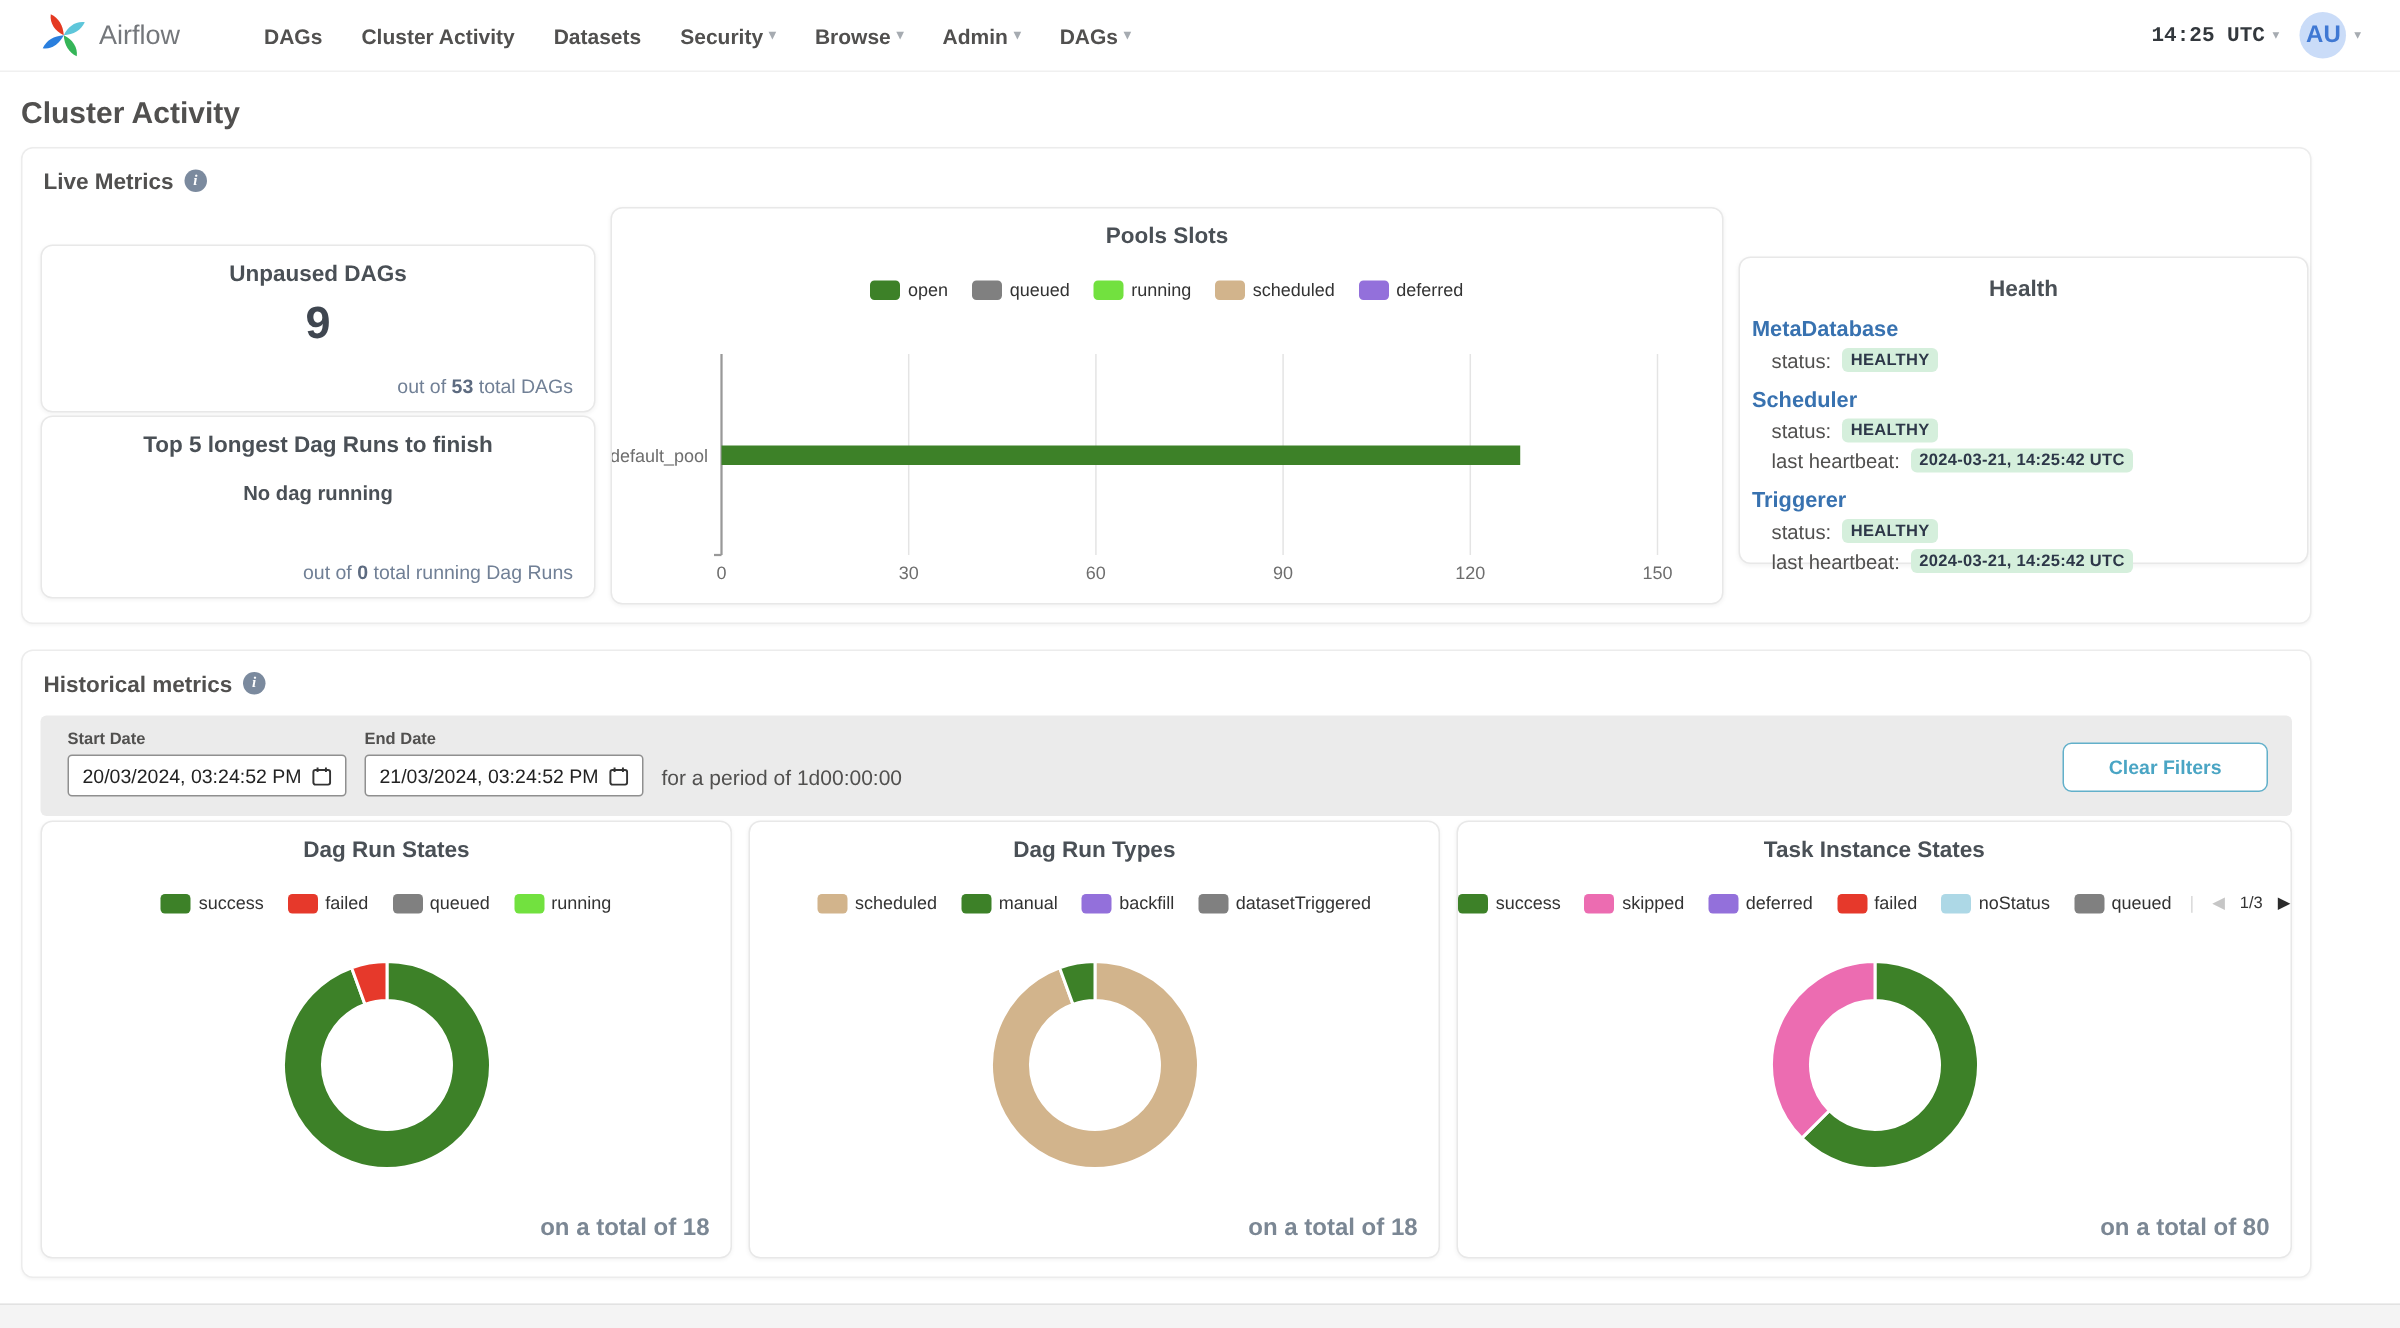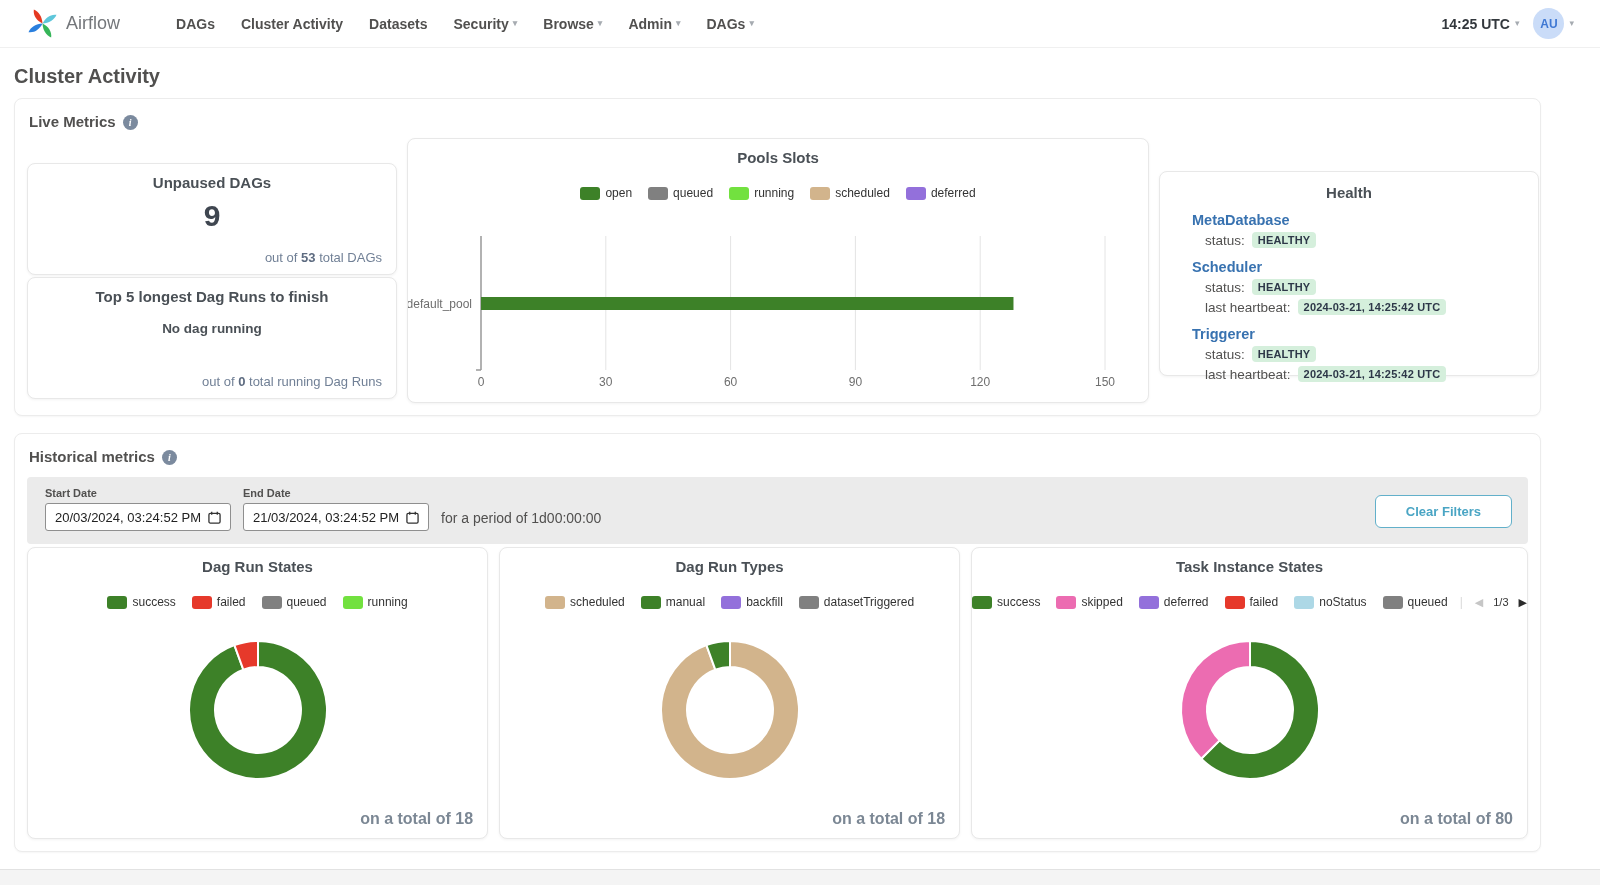--- a/index.html
+++ b/index.html
@@ -7,50 +7,50 @@
 
   
   .navbar { height:48px; display:flex; align-items:center; padding:0 26px; border-bottom:1px solid #f0f0f0; background:#fff; }
   .brand { display:flex; align-items:center; gap:7px; margin-right:56px; }
   .brand-text { font-size:18px; color:#74777b; }
   .nav-items { display:flex; gap:26px; align-items:center; flex:1; }
   .nav-item { font-size:14px; font-weight:600; color:#51504f; cursor:pointer; display:flex; align-items:center; gap:4px; }
   .caret { color:#a6abb1; font-size:9px; line-height:1; }
   .nav-right { display:flex; align-items:center; gap:14px; }
   .clock-wrap { display:flex; align-items:center; gap:5px; cursor:pointer; }
-  .clock { font-weight:700; font-size:14px; color:#33383d; }
+  .clock { font-weight:700; font-size:14px; color:#33383d;font-family:Liberation Mono, monospace; }
   .avatar-wrap { display:flex; align-items:center; gap:5px; cursor:pointer; }
-  .avatar { width:31px; height:31px; border-radius:50%; background:#cadcf8; color:#3f78d3; font-weight:700; font-size:12px; display:flex; align-items:center; justify-content:center; }
+  .avatar { width:31px; height:31px; border-radius:50%; background:#cadcf8; color:#3f78d3; font-weight:700; font-size:16px; display:flex; align-items:center; justify-content:center; }
 
   
   .page { margin:0 59px 0 14px; }
   .page-title { font-size:20px; font-weight:700; margin:17px 0 10px; color:#51504f; }
   .panel { border:1px solid #ececec; border-radius:8px; padding:12px; box-shadow:0 1px 2px rgba(0,0,0,.04); background:#fff; margin-bottom:17px; }
-  .panel-head { display:flex; align-items:flex-end; gap:7px; font-size:15px; font-weight:700; margin:2px 0 0 2px; color:#51504f; }
+  .panel-head { display:flex; align-items:flex-start; gap:7px; font-size:15px; font-weight:700; margin:2px 0 0 2px; color:#51504f; }
   .info-icon { width:15px; height:15px; border-radius:50%; background:#7b8a9e; color:#fff; font-size:10px; font-weight:700; font-style:italic; display:inline-flex; align-items:center; justify-content:center; font-family:"Liberation Serif", serif; cursor:pointer; }
 
   
   .lm-grid { display:grid; grid-template-columns:370px 1fr 380px; gap:10px; align-items:start; margin-top:8px; }
   .card { background:#fff; border:1px solid #e8e8e8; border-radius:8px; box-shadow:0 1px 3px rgba(0,0,0,.05); }
   .lm-left { margin-top:25px; display:flex; flex-direction:column; gap:2px; }
   .card.unpaused { height:112px; position:relative; padding:10px 14px; }
   .center-title { text-align:center; font-weight:700; font-size:15px; color:#4a5056; }
   .unpaused-value { text-align:center; font-size:30px; font-weight:700; margin-top:8px; color:#3f4650; }
   .card-footnote { position:absolute; right:14px; bottom:9px; color:#718096; font-size:13px; }
   .card-footnote b { color:#5d6b80; }
   .card.top5 { height:122px; position:relative; padding:10px 14px; }
   .top5-empty { text-align:center; font-weight:700; font-size:13.5px; margin-top:16px; color:#4a5056; }
 
   .card.pools { height:265px; padding:10px 0 0; position:relative; }
   .legend { display:flex; justify-content:center; gap:16px; margin-top:20px; font-size:12px; color:#333; align-items:center; flex-wrap:nowrap; }
   .legend-item { display:flex; align-items:center; gap:5px; cursor:pointer; }
   .swatch { width:20px; height:13px; border-radius:3px; display:inline-block; }
   .pools-svg { display:block; margin:28px auto 0; }
 
-  .card.health { margin-top:33px; height:205px; padding:12px 32px; }
+  .card.health { margin-top:33px; height:205px; padding:12px 8px; }
   .health-comp { margin-top:11px; }
   .health-name { color:#3872b0; font-weight:700; font-size:14.5px; }
   .health-row { margin:4px 0 0 13px; font-size:13.5px; display:flex; gap:7px; align-items:center; color:#51504f; }
   .badge { background:#d5efdc; color:#2d3748; font-weight:700; font-size:11px; padding:2px 6px; border-radius:4px; letter-spacing:.2px; }
 
   
   .hist-filter { background:#ebebeb; border-radius:4px; margin-top:12px; padding:10px 18px; display:flex; align-items:flex-start; gap:12px; position:relative; height:67px; }
   .filter-field label { font-size:11px; font-weight:700; display:block; margin-bottom:4px; color:#51504f; }
   .date-input { background:#fff; border:1px solid #8f8f8f; border-radius:3px; width:186px; height:28px; display:flex; align-items:center; justify-content:space-between; padding:0 9px; font-size:13px; color:#222; cursor:text; }
   .period { align-self:center; margin-top:15px; font-size:14px; color:#51504f; }

